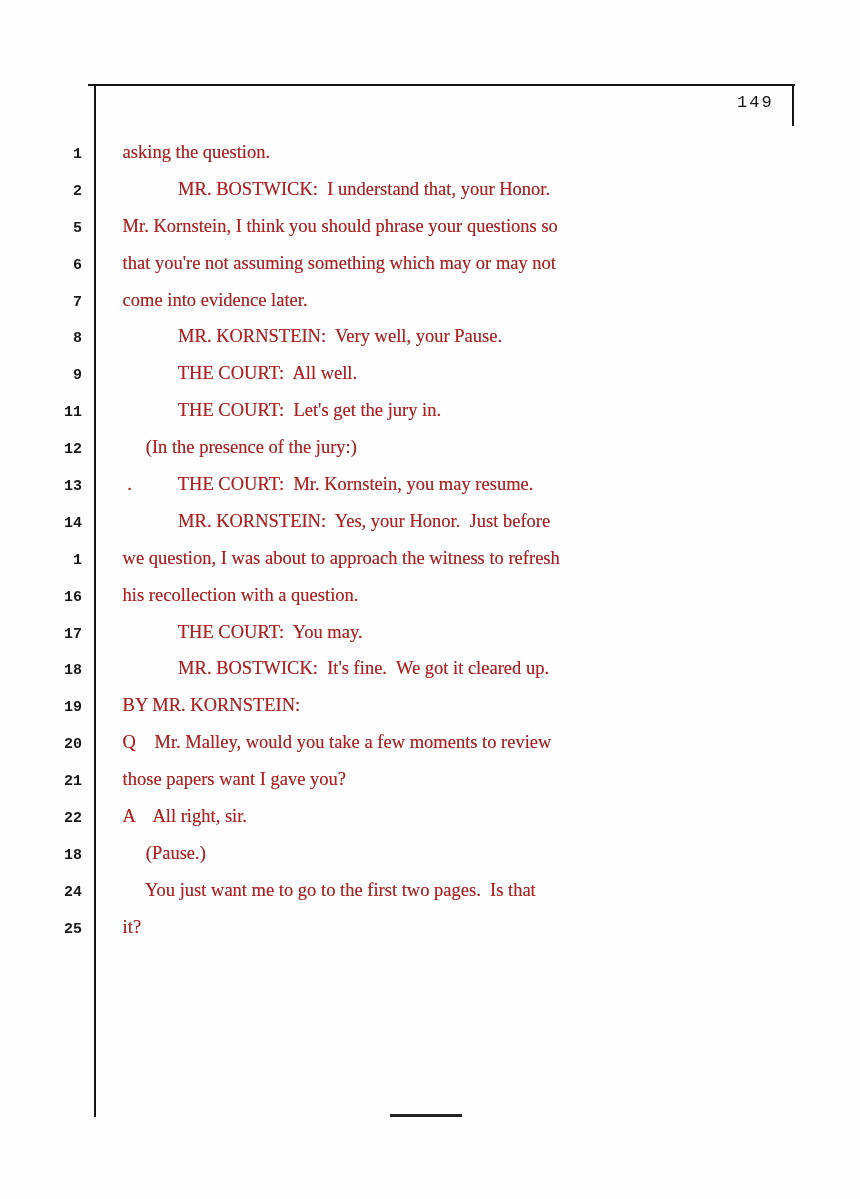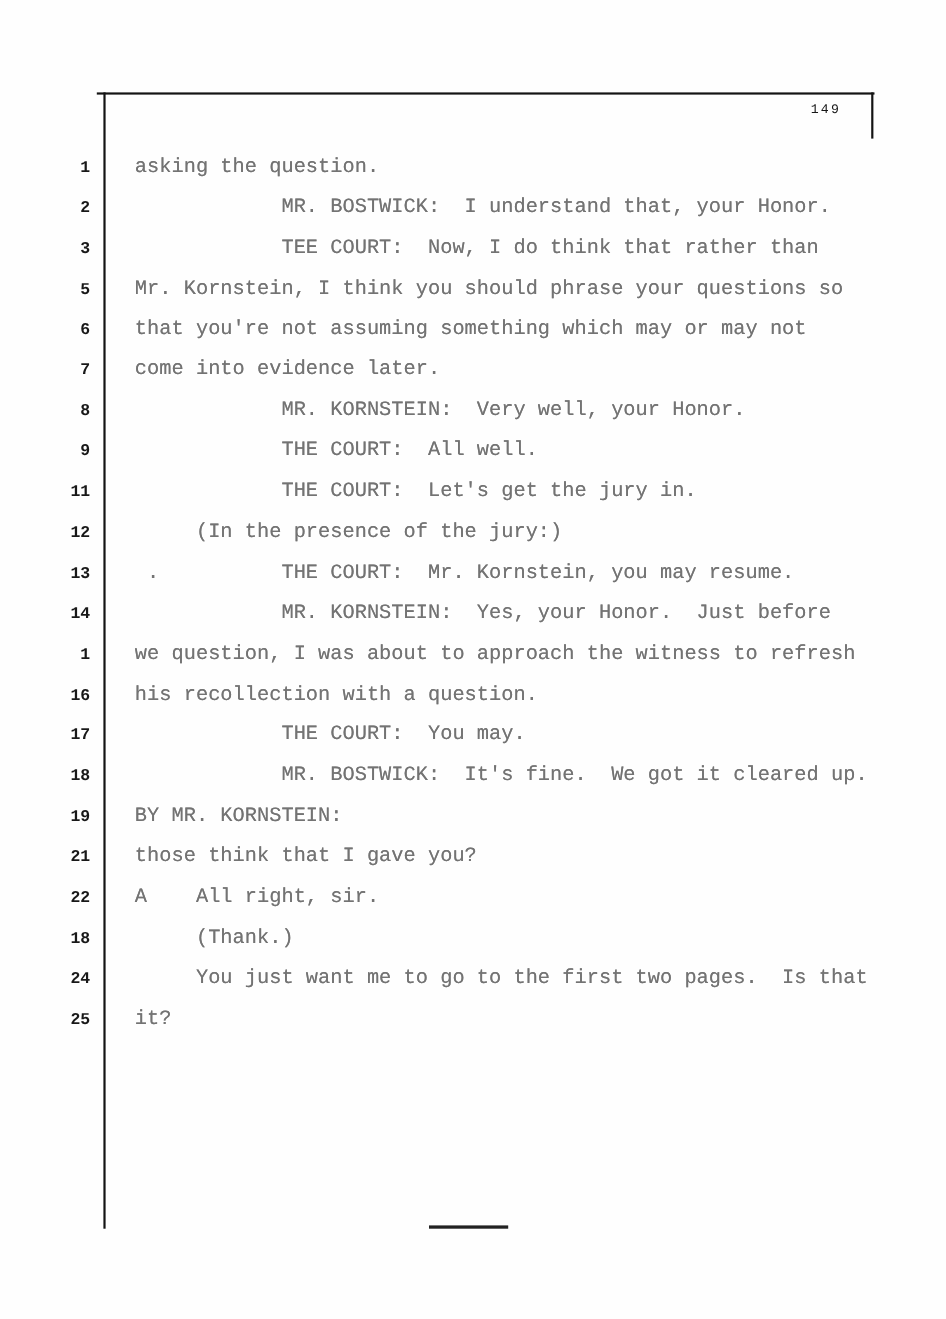--- a/index.html
+++ b/index.html
@@ -37,21 +37,21 @@
   }
   .border-bottom-tick {
     position: absolute;
     left: 390px; top: 1114px;
     width: 72px; height: 3px;
     background: #222;
   }
   .page-number {
     position: absolute;
     left: 737px; top: 93px;
-    font-size: 12px;
+    font-size: 17px;
     letter-spacing: 2px;
     color: #161616;
     text-align: center;
   }
   .lines {
     position: absolute;
     left: 58px;
     top: 134px;
     width: 760px;
   }
@@ -66,22 +66,23 @@
     text-align: right;
     font-size: 15px;
     font-weight: 700;
     color: #181818;
   }
   .txt {
     display: inline-block;
     margin-left: 31px;
     font-size: 18.5px;
     white-space: pre;
-    color: #737373;
+    color: #b91c1c;
     text-shadow: 0 0 0.5px rgba(20,20,20,0.45);
+    font-family: Liberation Serif, serif;
   }
 </style>
 </head>
 <body>
 
 <div class="page">
   <div class="border-top"></div>
   <div class="border-left"></div>
   <div class="border-right"></div>
   <div class="border-bottom-tick"></div>
@@ -92,44 +93,40 @@
   <div class="line">
     <span class="num">1</span>
     <span class="txt">asking the question.</span>
   </div>
 
   <div class="line">
     <span class="num">2</span>
     <span class="txt">            MR. BOSTWICK:  I understand that, your Honor.</span>
   </div>
 
-  <div class="line">
-    <span class="num">3</span>
-    <span class="txt">            TEE COURT:  Now, I do think that rather than</span>
-  </div>
 
 
   <div class="line">
     <span class="num">5</span>
     <span class="txt">Mr. Kornstein, I think you should phrase your questions so</span>
   </div>
 
   <div class="line">
     <span class="num">6</span>
     <span class="txt">that you're not assuming something which may or may not</span>
   </div>
 
   <div class="line">
     <span class="num">7</span>
     <span class="txt">come into evidence later.</span>
   </div>
 
   <div class="line">
     <span class="num">8</span>
-    <span class="txt">            MR. KORNSTEIN:  Very well, your Honor.</span>
+    <span class="txt">            MR. KORNSTEIN:  Very well, your Pause.</span>
   </div>
 
   <div class="line">
     <span class="num">9</span>
     <span class="txt">            THE COURT:  All well.</span>
   </div>
 
 
   <div class="line">
     <span class="num">11</span>
@@ -169,34 +166,38 @@
   <div class="line">
     <span class="num">18</span>
     <span class="txt">            MR. BOSTWICK:  It's fine.  We got it cleared up.</span>
   </div>
 
   <div class="line">
     <span class="num">19</span>
     <span class="txt">BY MR. KORNSTEIN:</span>
   </div>
 
+  <div class="line">
+    <span class="num">20</span>
+    <span class="txt">Q    Mr. Malley, would you take a few moments to review</span>
+  </div>
 
   <div class="line">
     <span class="num">21</span>
-    <span class="txt">those think that I gave you?</span>
+    <span class="txt">those papers want I gave you?</span>
   </div>
 
   <div class="line">
     <span class="num">22</span>
     <span class="txt">A    All right, sir.</span>
   </div>
 
   <div class="line">
     <span class="num">18</span>
-    <span class="txt">     (Thank.)</span>
+    <span class="txt">     (Pause.)</span>
   </div>
 
   <div class="line">
     <span class="num">24</span>
     <span class="txt">     You just want me to go to the first two pages.  Is that</span>
   </div>
 
   <div class="line">
     <span class="num">25</span>
     <span class="txt">it?</span>

